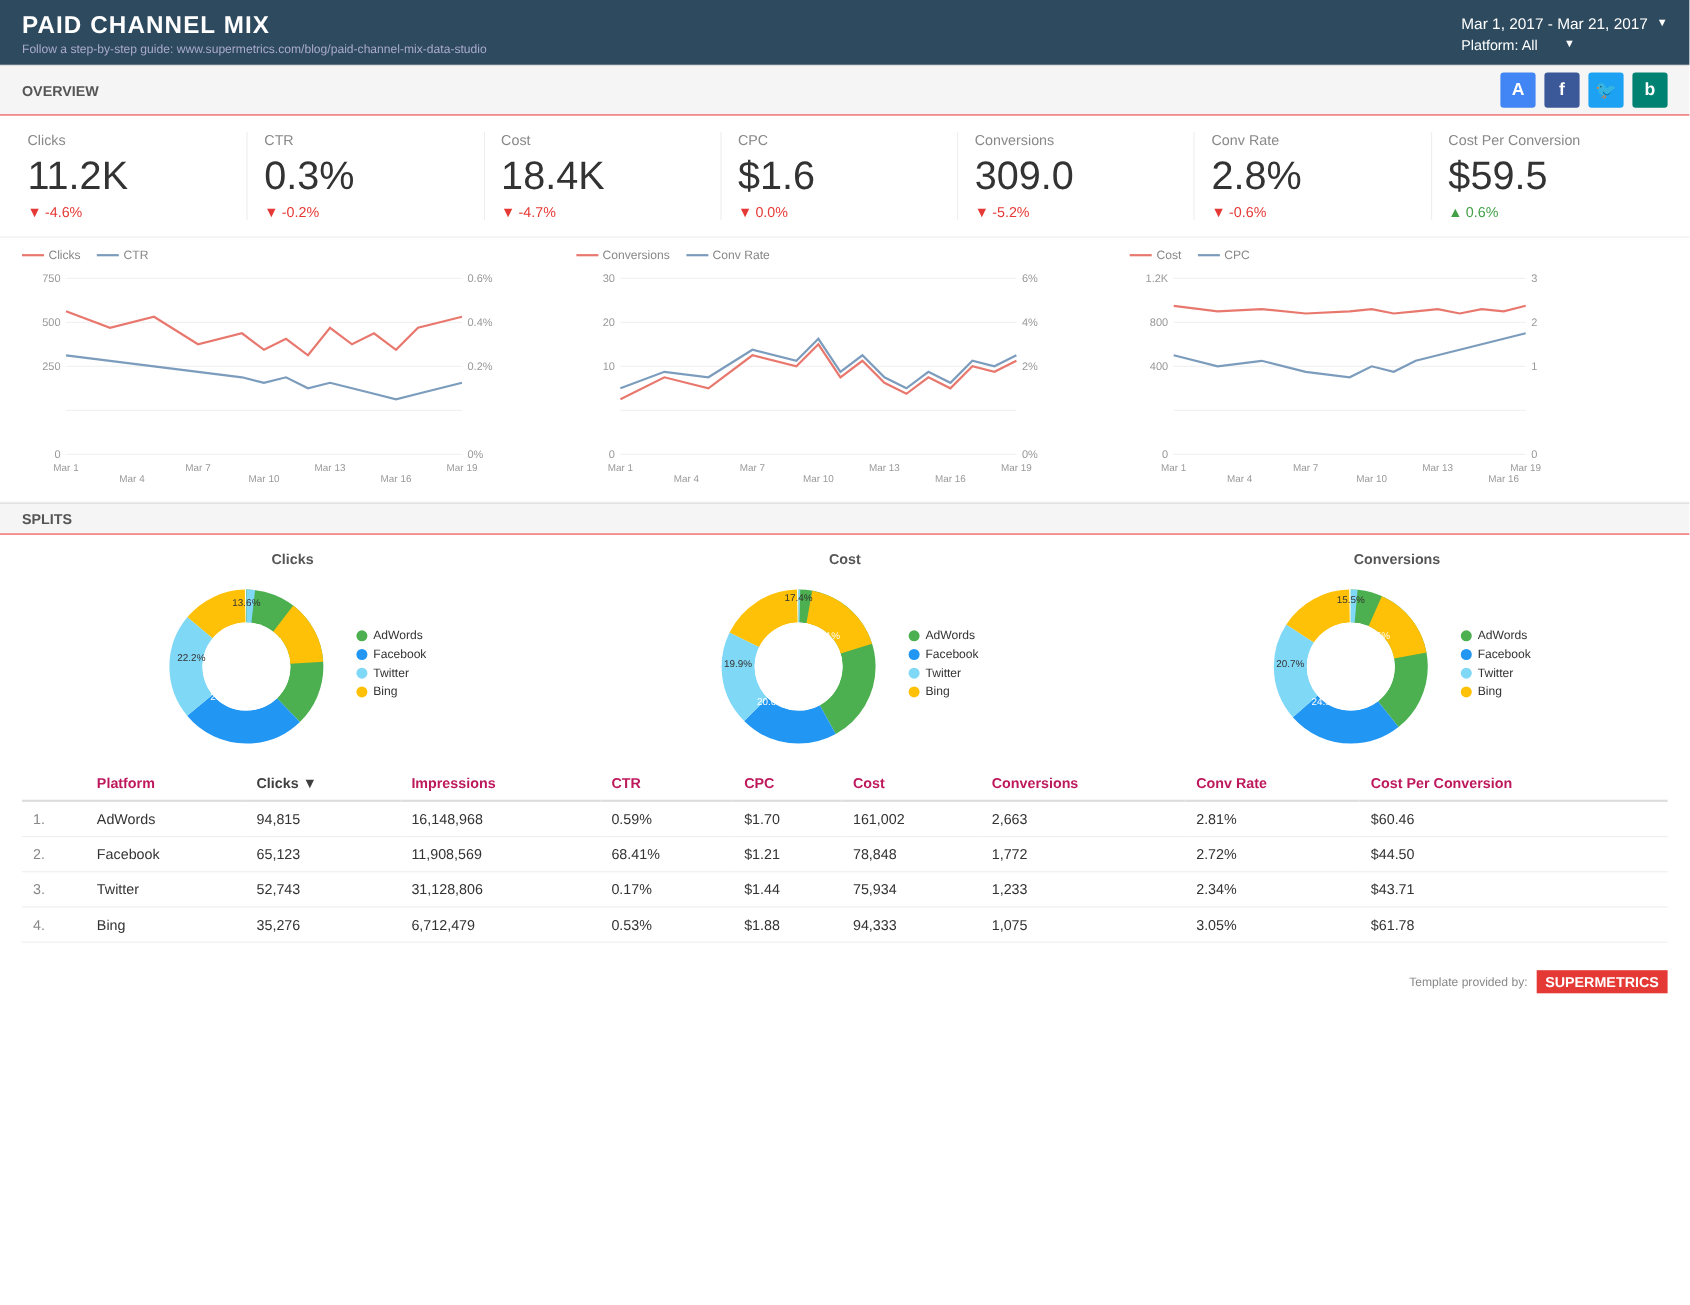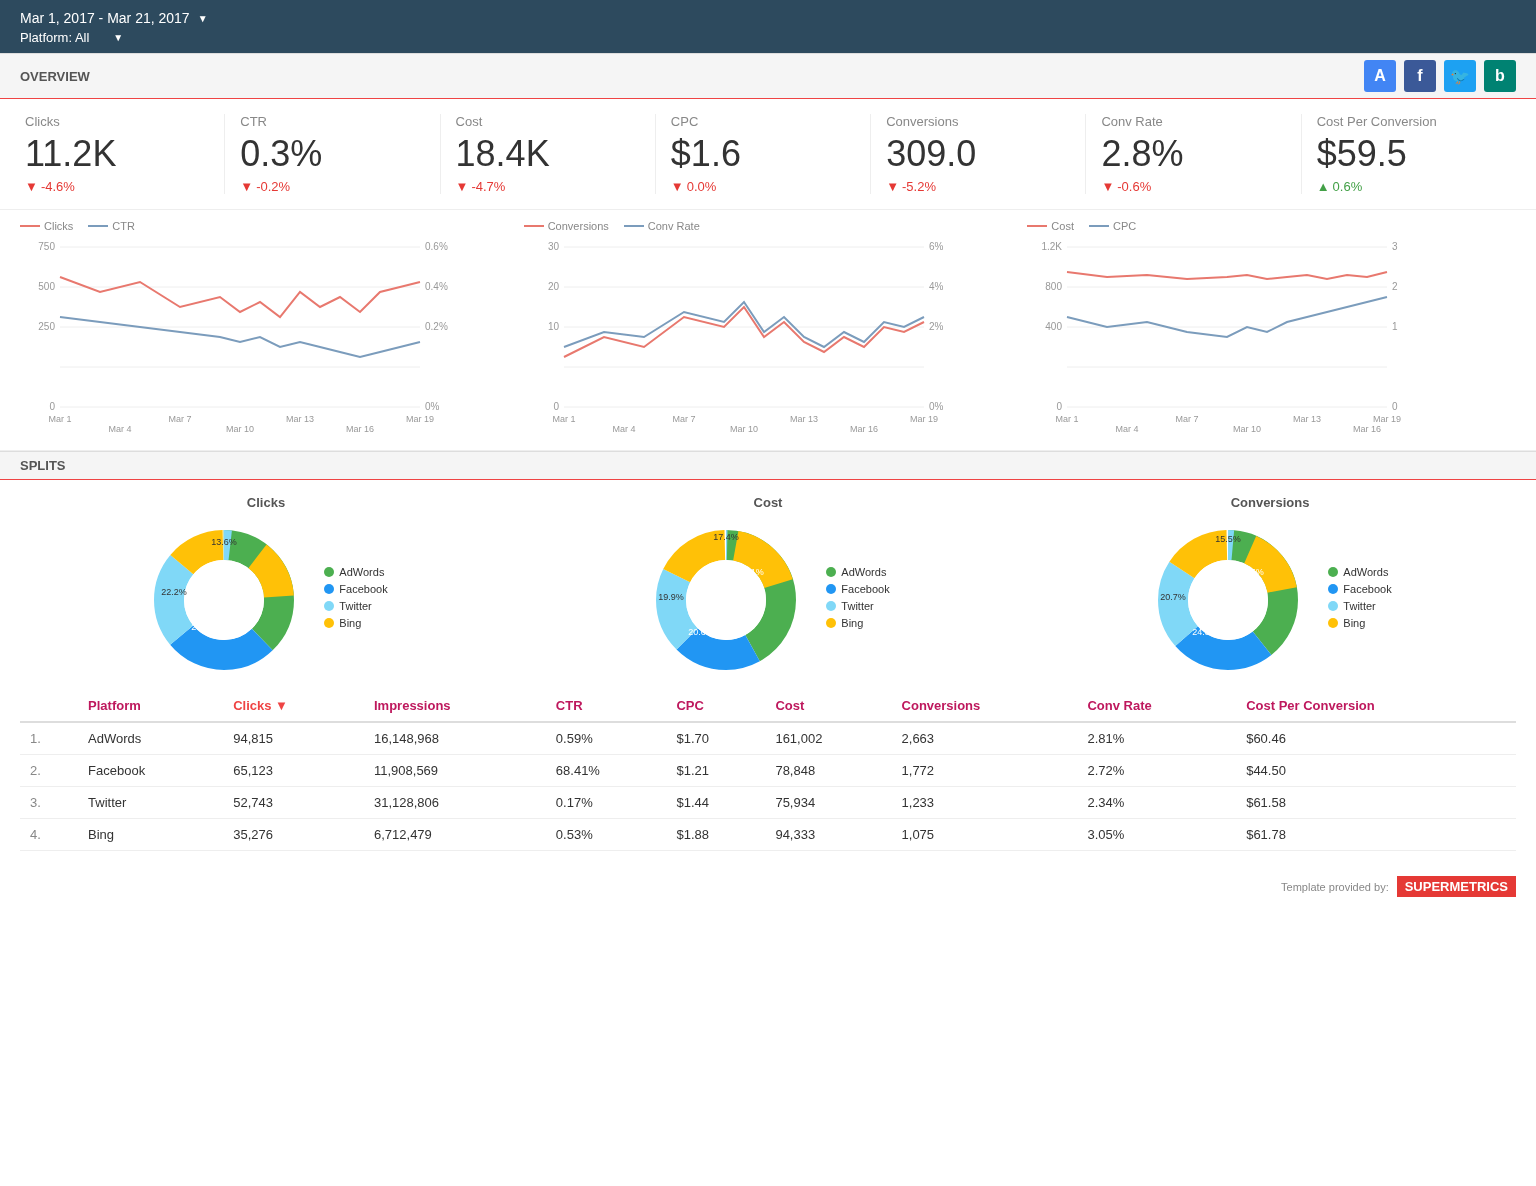--- a/index.html
+++ b/index.html
@@ -52,33 +52,37 @@
     .splits-chart-title { font-size: 13px; font-weight: bold; color: #555; margin-bottom: 10px; }
     .donut-container { display: flex; align-items: center; gap: 20px; }
     .donut-legend { font-size: 11px; }
     .donut-legend-item { display: flex; align-items: center; gap: 5px; margin-bottom: 5px; }
     .donut-dot { width: 10px; height: 10px; border-radius: 50%; }
 
     
     .table-section { padding: 0 20px 15px; }
     table { width: 100%; border-collapse: collapse; font-size: 13px; }
     th { text-align: left; padding: 8px 10px; color: #be185d; font-weight: bold; border-bottom: 2px solid #ddd; }
-    th.sorted { color: #ef4444; }
+    th.sorted { color: #404040; }
     td { padding: 8px 10px; border-bottom: 1px solid #eee; color: #333; }
     .row-num { color: #888; }
     svg { overflow: visible; }
 
     
     .footer { text-align: right; padding: 10px 20px; font-size: 11px; color: #888; display: flex; justify-content: flex-end; align-items: center; gap: 8px; }
     .supermetrics-logo { background: #e53935; color: #fff; padding: 3px 8px; font-size: 13px; font-weight: bold; }
   </style>
 </head>
 <body>
 
 <div class="header">
+  <div>
+    <div class="header-title">PAID CHANNEL MIX</div>
+    <div class="header-subtitle">Follow a step-by-step guide: www.supermetrics.com/blog/paid-channel-mix-data-studio</div>
+  </div>
   <div class="header-right">
     <div class="date-range">
       <span>Mar 1, 2017 - Mar 21, 2017</span>
       <span class="dropdown-arrow">▼</span>
     </div>
     <div class="platform-filter">
       <span>Platform: All</span>
       <span class="dropdown-arrow">▼</span>
     </div>
   </div>
@@ -446,21 +450,21 @@
         <tr>
       <td class="row-num">3.</td>
       <td>Twitter</td>
       <td>52,743</td>
       <td>31,128,806</td>
       <td>0.17%</td>
       <td>$1.44</td>
       <td>75,934</td>
       <td>1,233</td>
       <td>2.34%</td>
-      <td>$61.58</td>
+      <td>$43.71</td>
     </tr>
         <tr>
       <td class="row-num">4.</td>
       <td>Bing</td>
       <td>35,276</td>
       <td>6,712,479</td>
       <td>0.53%</td>
       <td>$1.88</td>
       <td>94,333</td>
       <td>1,075</td>

